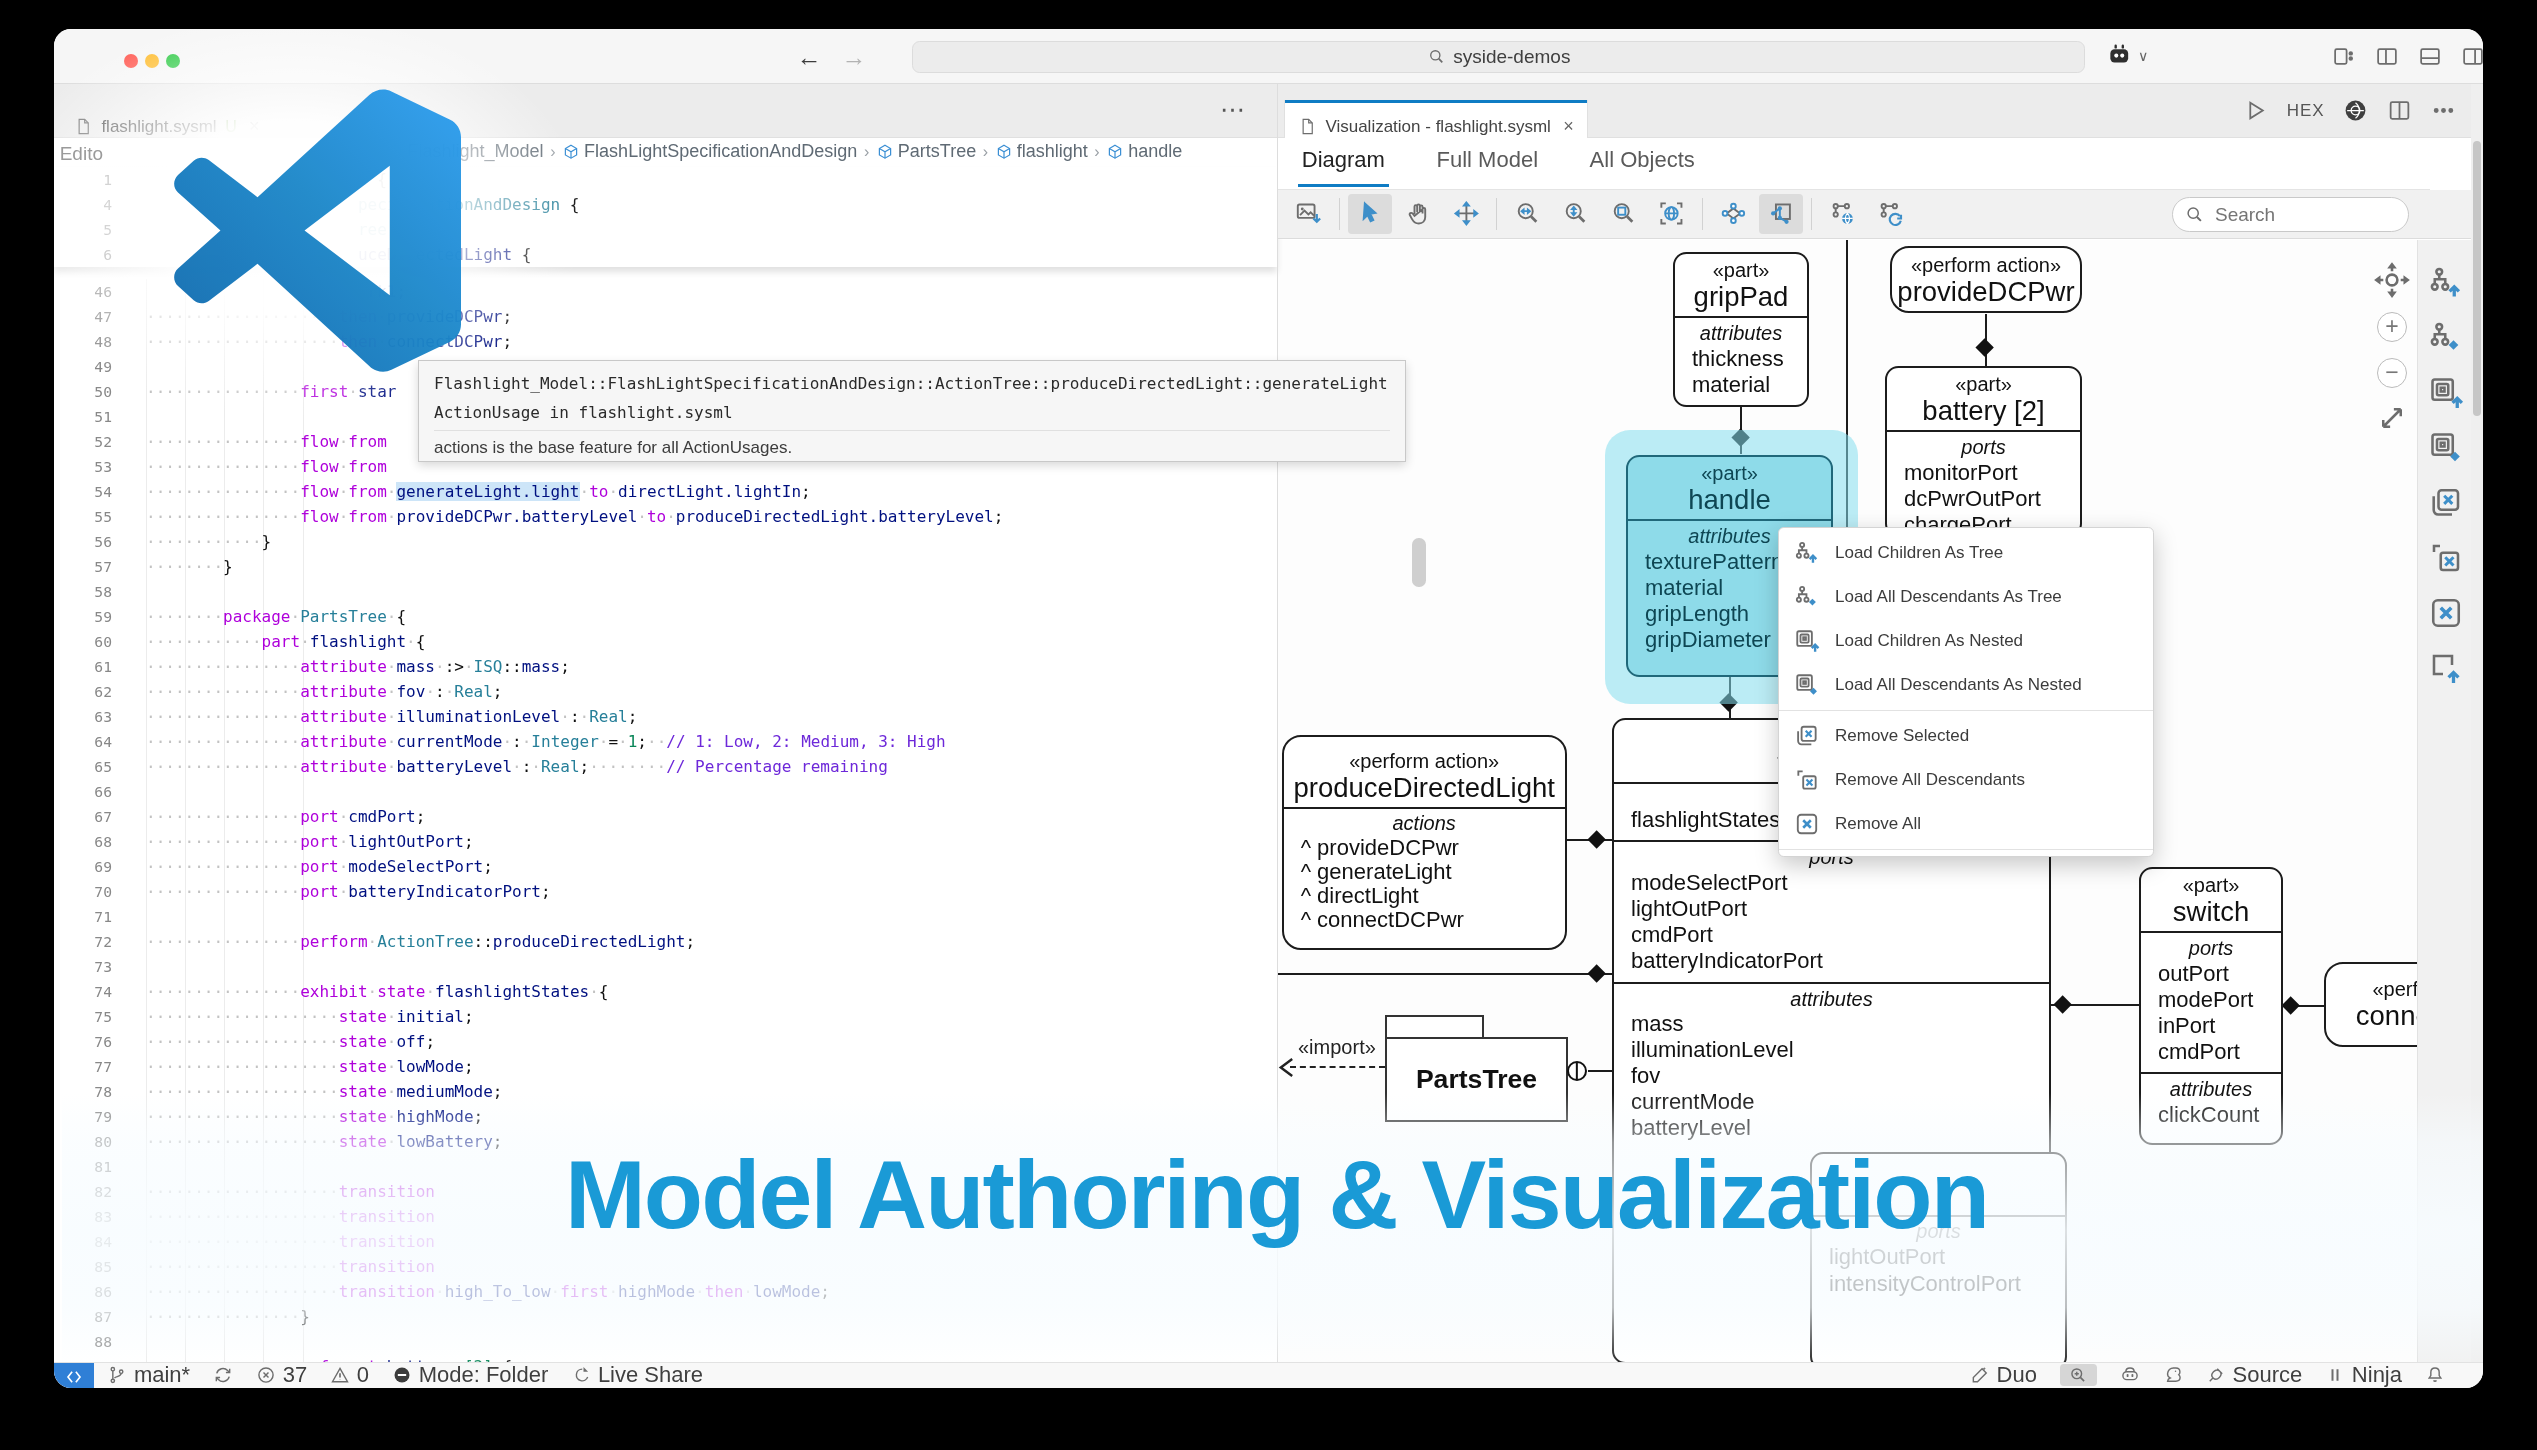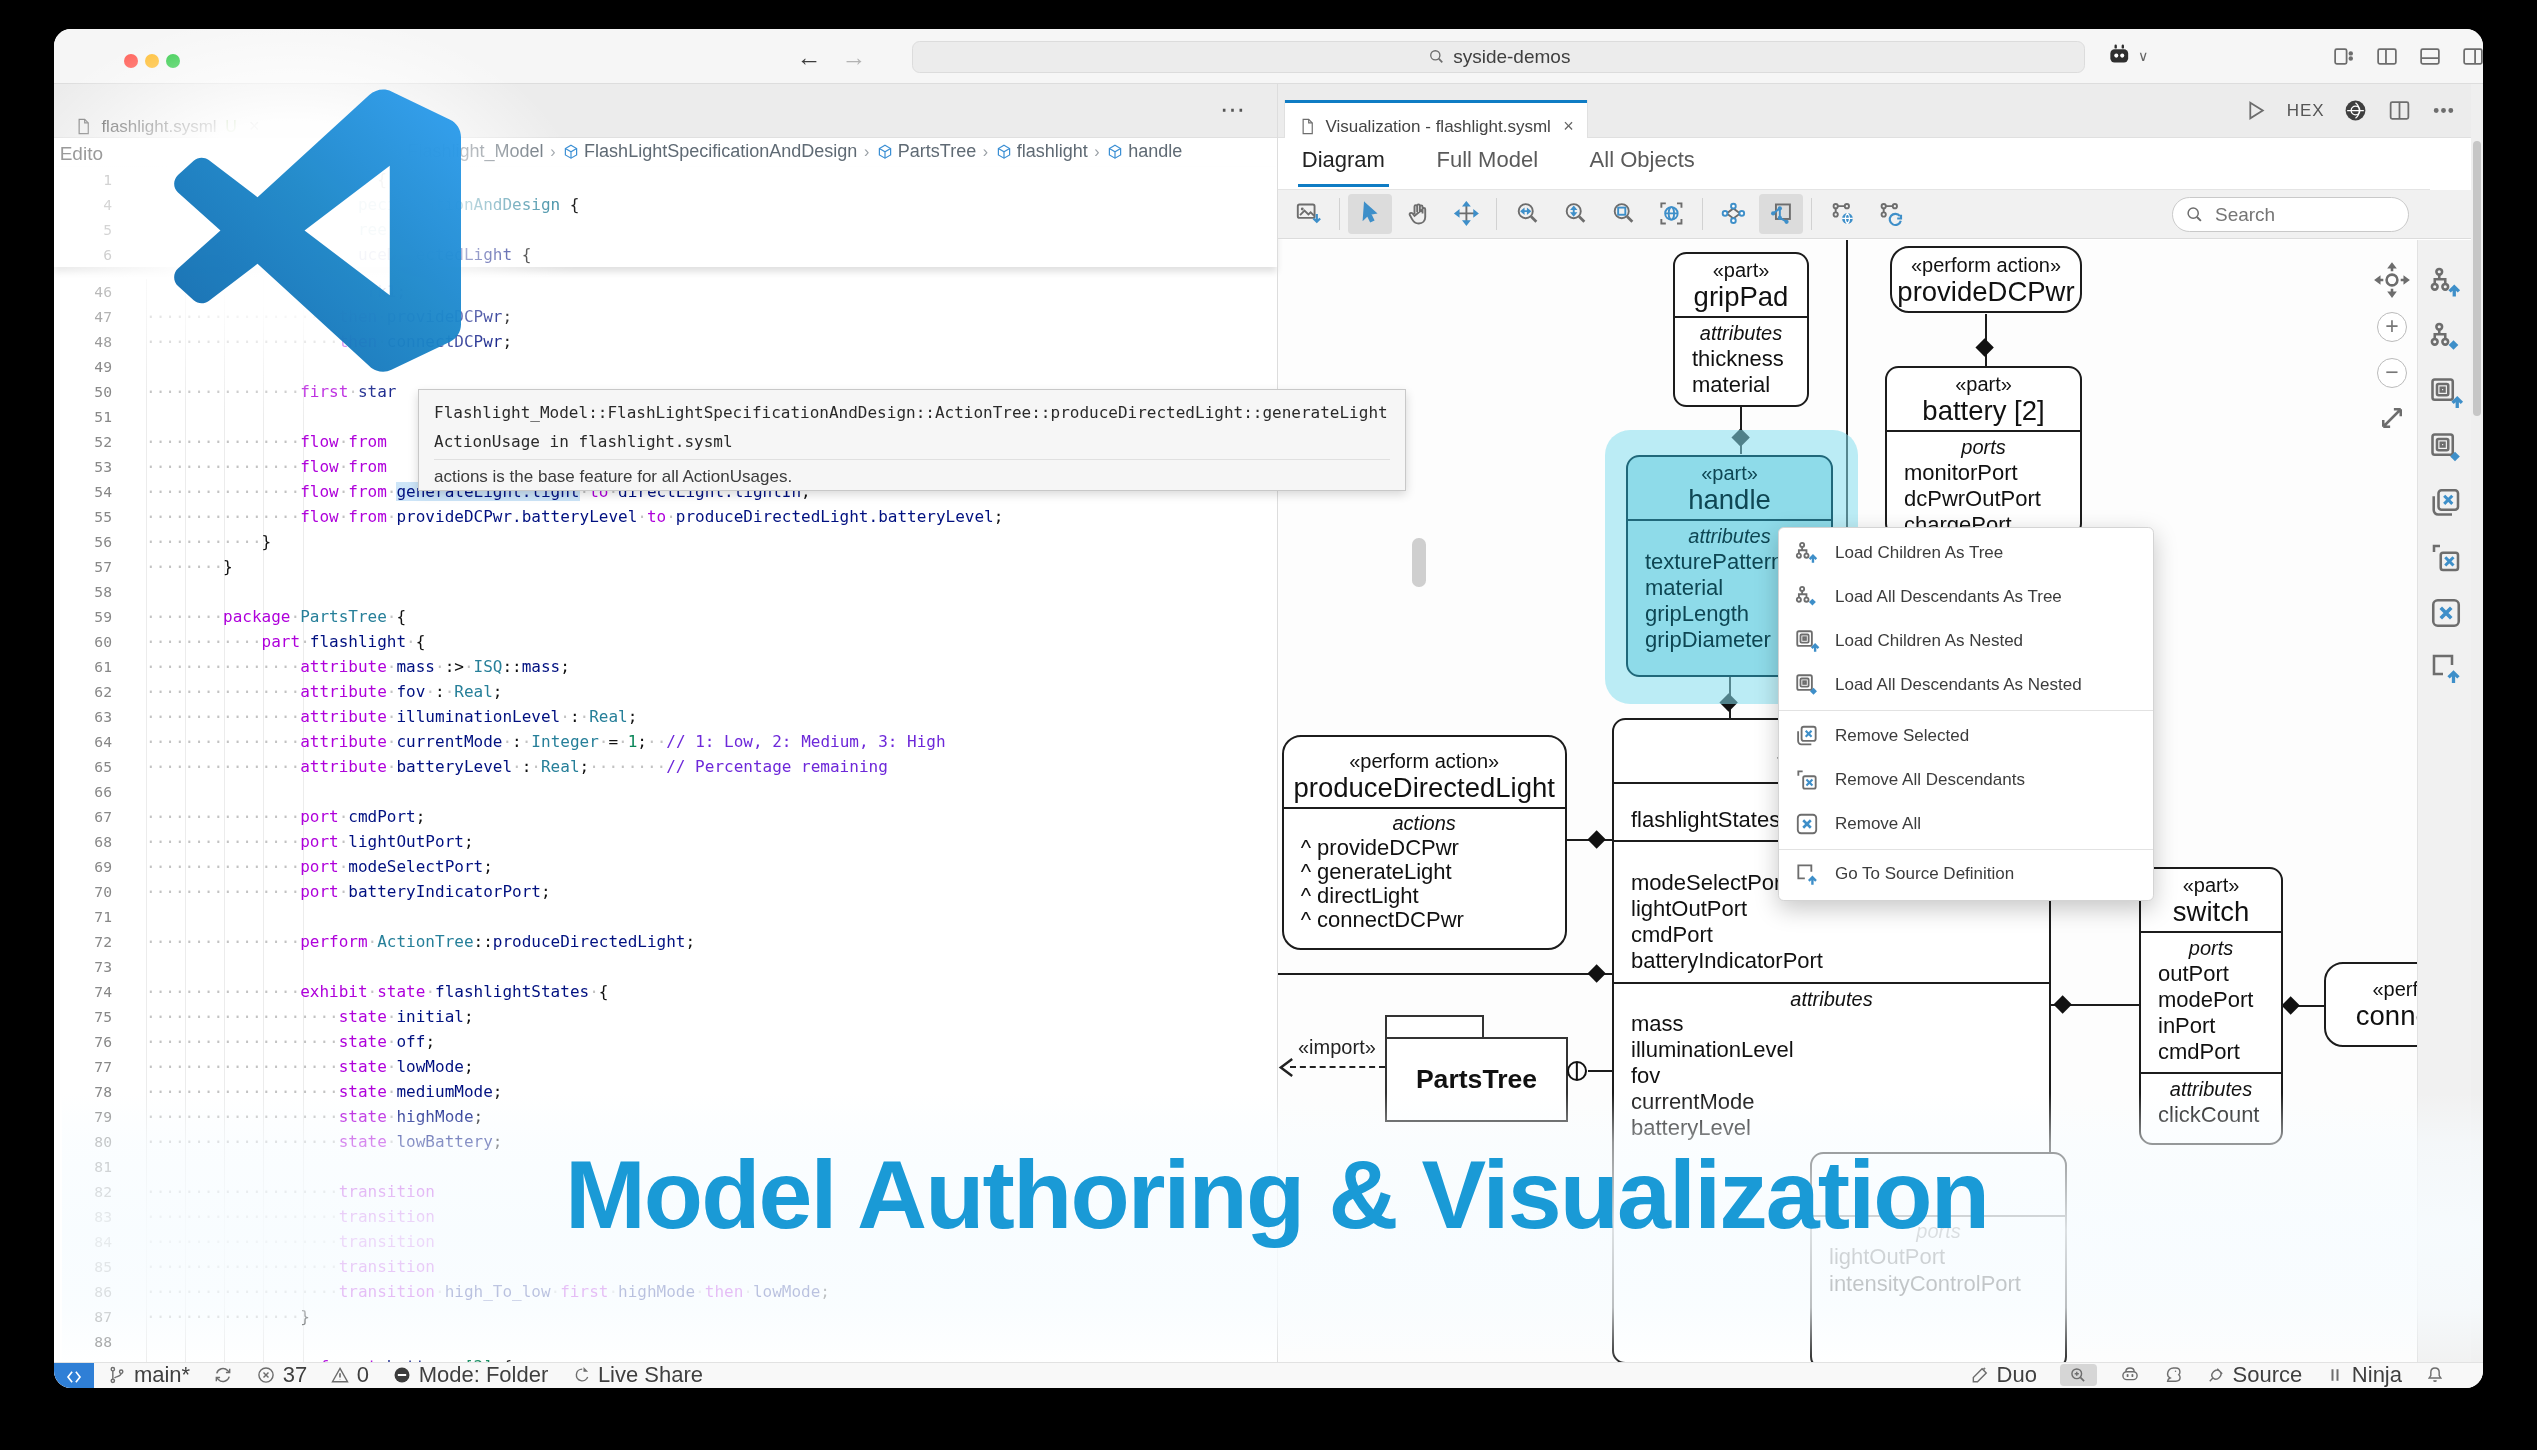--- a/index.html
+++ b/index.html
@@ -91,21 +91,21 @@
   .ln{width:92px;padding-right:34px;text-align:right;color:#888;font-size:14.7px;flex:0 0 auto;}
   .ct{white-space:pre;}
   .k{color:#AF00DB}.i{color:#001080}.t{color:#267F99}.c{color:#6d28d9}.n{color:#098658}
   .p{color:#111}.w{color:#c2c2c2}.s{}
   .h{color:#001080;background:#cde5f8;}
   #sticky{position:absolute;left:0;top:0;width:100%;background:#fff;box-shadow:0 4.7px 6.6px rgba(0,0,0,.12);z-index:2;}
   #code{position:absolute;left:0;top:112px;width:100%;}
   .divider{position:absolute;left:1223px;top:55px;width:0.9px;height:1278px;background:#ddd;z-index:2;}
   .edthumb{position:absolute;left:1358px;top:509px;width:14.2px;height:49px;background:#cfcfcf;border-radius:6.6px;z-index:2;}
   
-  .tooltip{position:absolute;left:364px;top:360px;width:988px;height:102px;background:#f6f6f6;
+  .tooltip{position:absolute;left:364px;top:331px;width:988px;height:102px;background:#f6f6f6;
     border:0.9px solid #c8c8c8;box-shadow:0 3.8px 9.5px rgba(0,0,0,.16);z-index:8;padding:9.5px 15px 7.6px;}
   .tt-mono{font-family:"DejaVu Sans Mono",monospace;font-size:16px;color:#2a2a2a;line-height:28.5px;white-space:nowrap;overflow:hidden;}
   .tt-doc{font-size:17px;color:#3c3c3c;line-height:25px;border-top:0.9px solid #e0e0e0;padding-top:3.8px;margin-top:2.8px;}
   
   .statusbar{position:absolute;left:0;top:1333px;width:100%;height:26px;background:#f8f8f8;
     border-top:0.9px solid #e2e2e2;z-index:10;display:flex;align-items:center;font-size:22px;color:#3f3f3f;}
   .sbitem{display:flex;align-items:center;gap:6.6px;margin-right:23px;white-space:nowrap;}
   .sbic{width:20px;height:20px;}
   .sb-remote{width:40px;height:100%;background:#2f7fd6;display:flex;align-items:center;justify-content:center;margin-right:13.3px;}
   .sb-remote .sbic{width:18px;height:18px;}
@@ -825,27 +825,20 @@
         <span>Remove All Descendants</span>
       </div>
       <div class="mi">
         <span class="mic"><svg viewBox="0 0 24 24" width="100%" height="100%" fill="none" stroke="#6d6d6d" stroke-width="1.7">
             <rect x="3.5" y="3.5" width="17" height="17" rx="3"></rect>
             <path d="M8.5 8.5l7 7M15.5 8.5l-7 7" stroke="#3e8fc9" stroke-width="2.4"></path>
           </svg></span>
         <span>Remove All</span>
       </div>
       <div class="msep"></div>
-      <div class="mi">
-        <span class="mic"><svg viewBox="0 0 24 24" width="100%" height="100%" fill="none" stroke="#6d6d6d" stroke-width="1.7">
-            <path d="M16 10V4H4v12h6"></path>
-            <path d="M17 22v-7M13.7 18.3l3.3-3.3 3.3 3.3" stroke="#3e8fc9" stroke-width="2.2"></path>
-          </svg></span>
-        <span>Go To Source Definition</span>
-      </div>
     </div>
 
   <div class="glow"></div>
   <svg class="vslogo" viewBox="0 0 100 100">
     <defs>
         <linearGradient id="vg" x1="0" y1="1" x2="1" y2="0">
       <stop offset="0" stop-color="#0d66ab"></stop>
           <stop offset=".55" stop-color="#1a86c9"></stop>
           <stop offset="1" stop-color="#2b9df0"></stop>
     </linearGradient>

